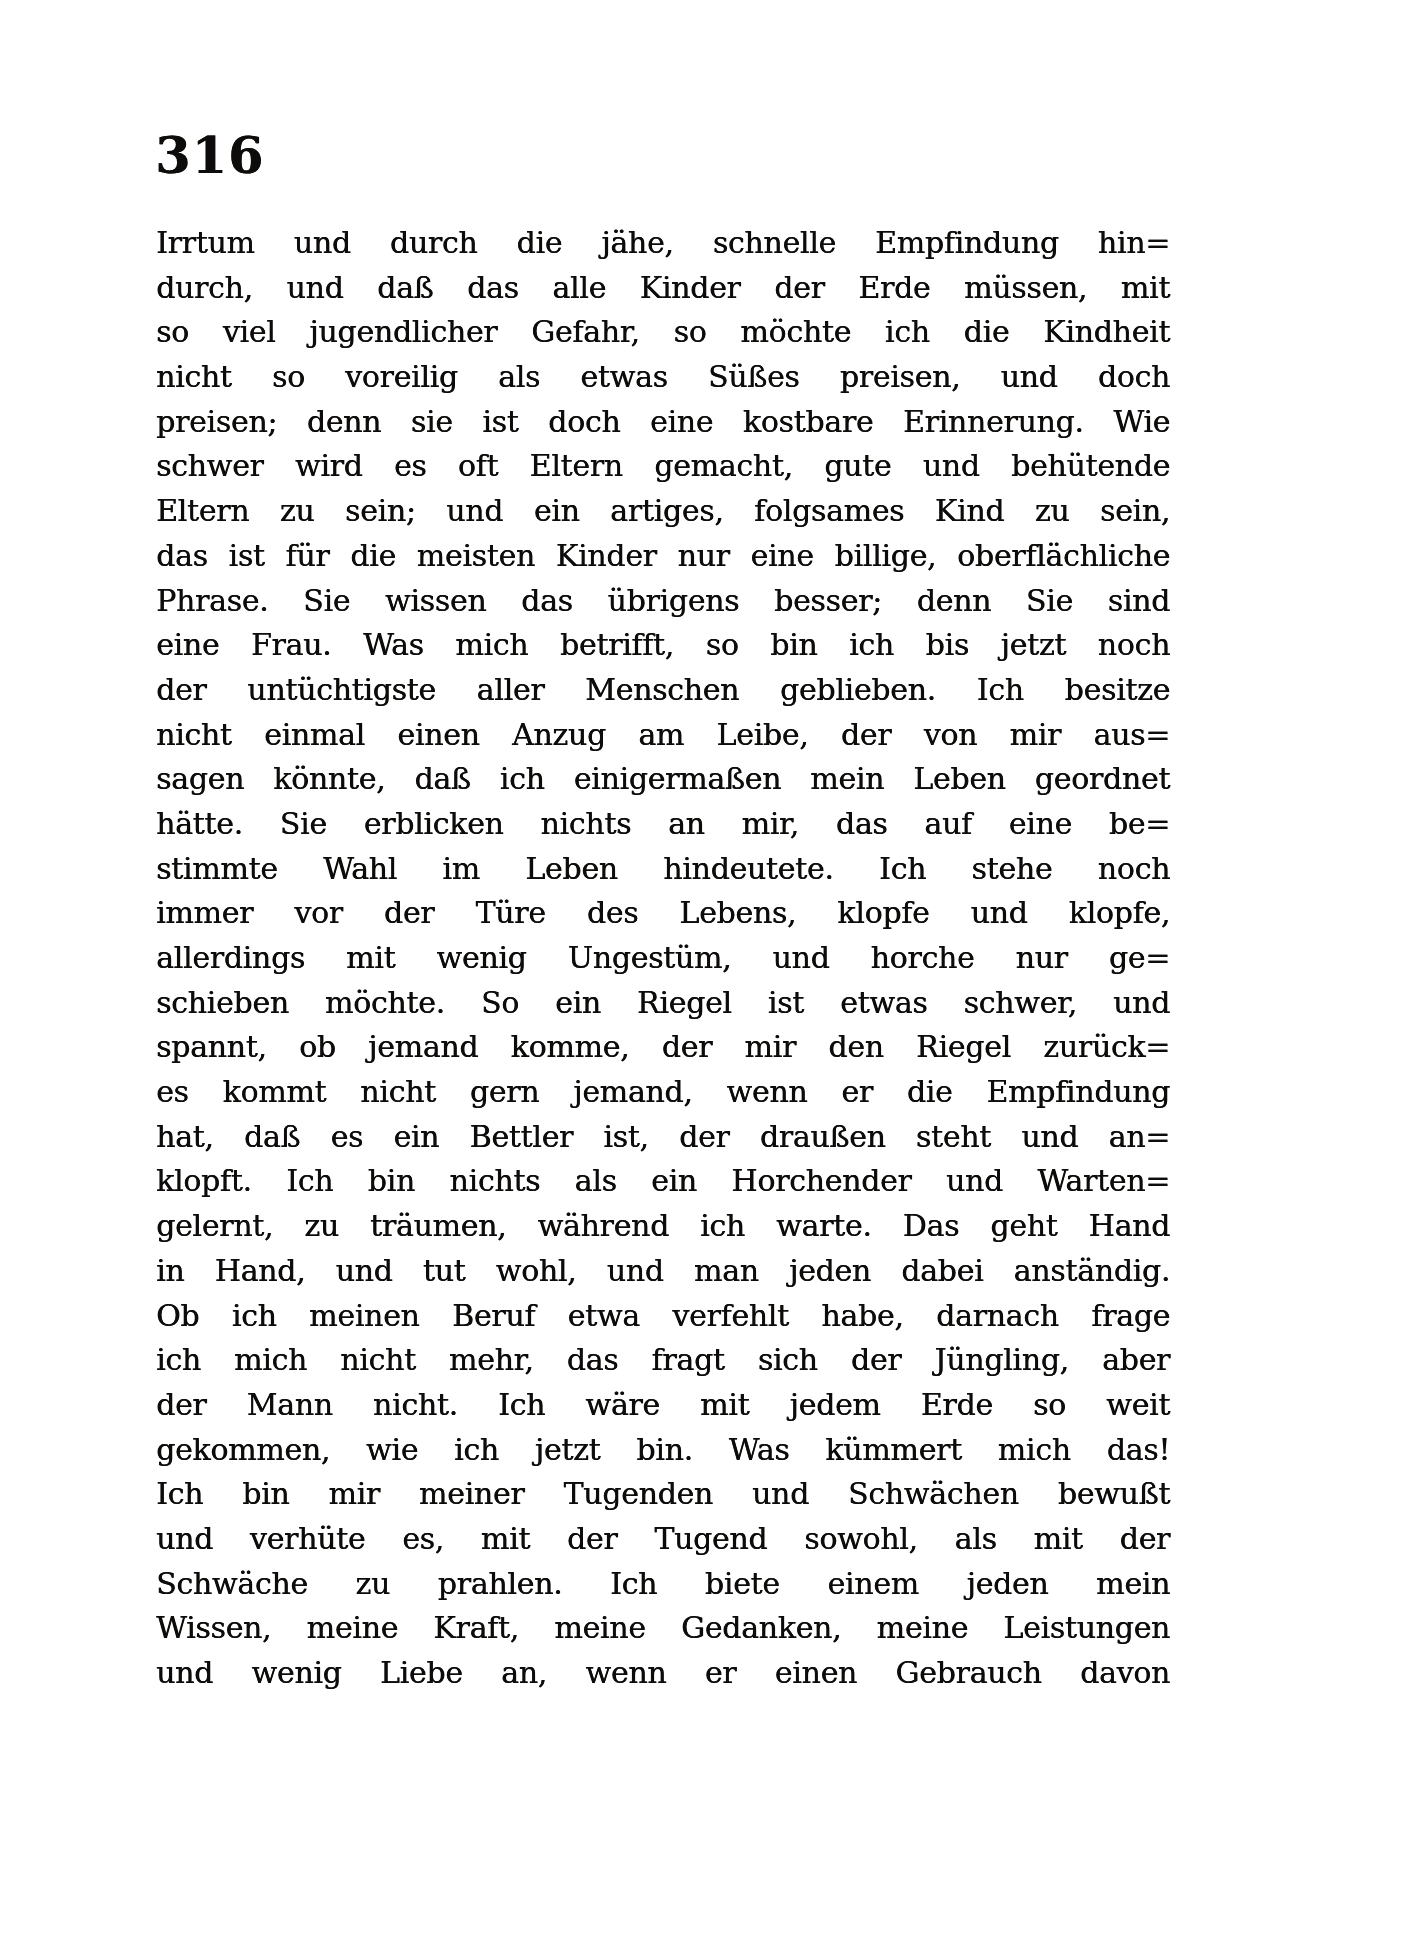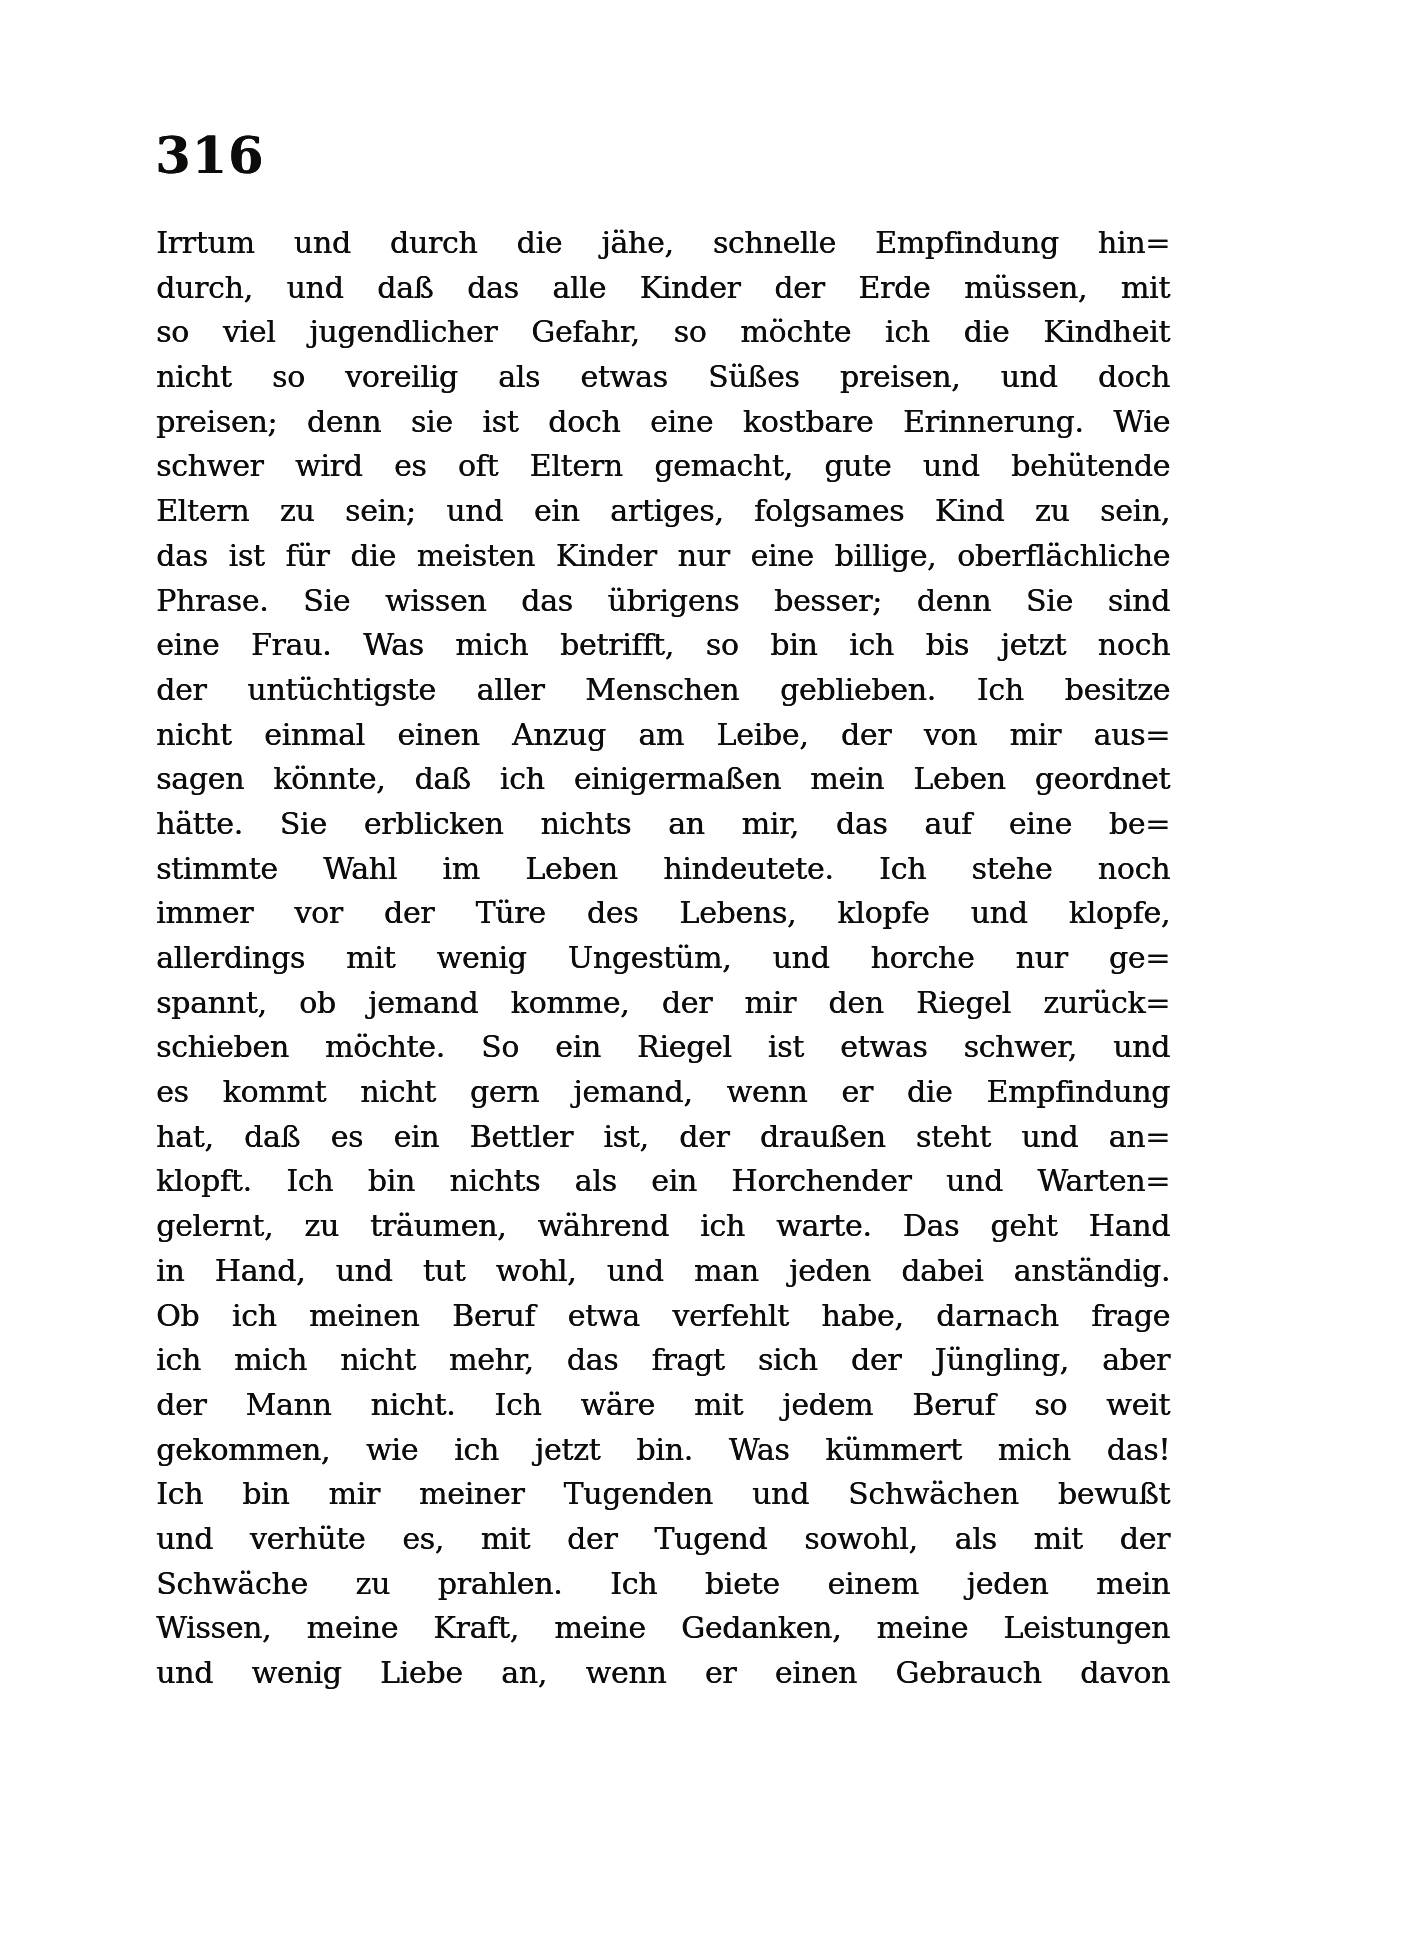--- a/index.html
+++ b/index.html
@@ -71,30 +71,30 @@
     <div class="line">das ist für die meisten Kinder nur eine billige, oberflächliche</div>
     <div class="line">Phrase.  Sie wissen das übrigens besser; denn Sie sind</div>
     <div class="line">eine Frau.  Was mich betrifft, so bin ich bis jetzt noch</div>
     <div class="line">der untüchtigste aller Menschen geblieben.  Ich besitze</div>
     <div class="line">nicht einmal einen Anzug am Leibe, der von mir aus=</div>
     <div class="line">sagen könnte, daß ich einigermaßen mein Leben geordnet</div>
     <div class="line">hätte.  Sie erblicken nichts an mir, das auf eine be=</div>
     <div class="line">stimmte Wahl im Leben hindeutete.  Ich stehe noch</div>
     <div class="line">immer vor der Türe des Lebens, klopfe und klopfe,</div>
     <div class="line">allerdings mit wenig Ungestüm, und horche nur ge=</div>
+    <div class="line">schieben möchte.  So ein Riegel ist etwas schwer, und</div>
     <div class="line">spannt, ob jemand komme, der mir den Riegel zurück=</div>
-    <div class="line">schieben möchte.  So ein Riegel ist etwas schwer, und</div>
     <div class="line">es kommt nicht gern jemand, wenn er die Empfindung</div>
     <div class="line">hat, daß es ein Bettler ist, der draußen steht und an=</div>
     <div class="line">klopft.  Ich bin nichts als ein Horchender und Warten=</div>
     <div class="line">gelernt, zu träumen, während ich warte.  Das geht Hand</div>
     <div class="line">in Hand, und tut wohl, und man jeden dabei anständig.</div>
     <div class="line">Ob ich meinen Beruf etwa verfehlt habe, darnach frage</div>
     <div class="line">ich mich nicht mehr, das fragt sich der Jüngling, aber</div>
-    <div class="line">der Mann nicht.  Ich wäre mit jedem Beruf so weit</div>
+    <div class="line">der Mann nicht.  Ich wäre mit jedem Erde so weit</div>
     <div class="line">gekommen, wie ich jetzt bin.  Was kümmert mich das!</div>
     <div class="line">Ich bin mir meiner Tugenden und Schwächen bewußt</div>
     <div class="line">und verhüte es, mit der Tugend sowohl, als mit der</div>
     <div class="line">Schwäche zu prahlen.  Ich biete einem jeden mein</div>
     <div class="line">Wissen, meine Kraft, meine Gedanken, meine Leistungen</div>
     <div class="line">und wenig Liebe an, wenn er einen Gebrauch davon</div>
   </div>
 </div>
 
 </body></html>

